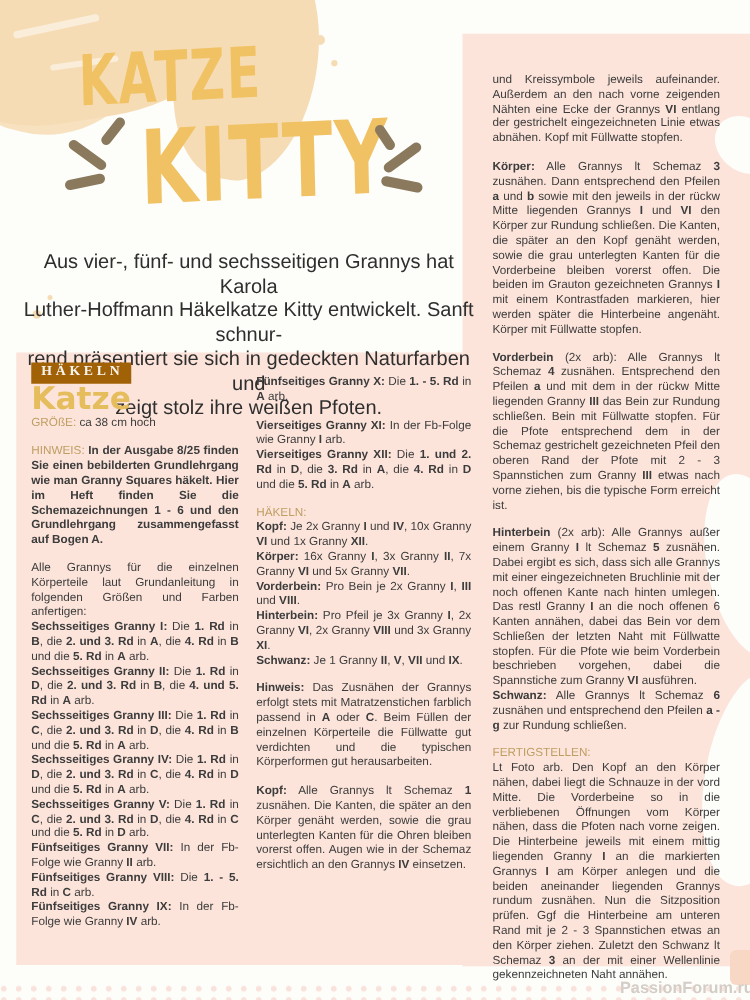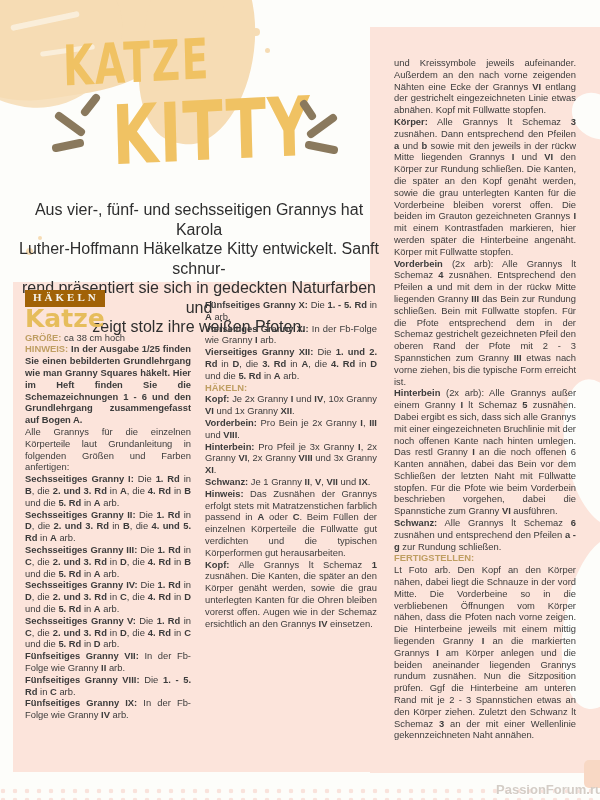--- a/index.html
+++ b/index.html
@@ -41,23 +41,23 @@
   
   .intro{position:absolute;left:10px;top:200px;width:378px;text-align:center;
     font-size:16px;line-height:19.5px;color:#2e2e2e;white-space:pre-line;}
 
   
   .col{position:absolute;font-size:9.4px;line-height:11.8px;color:#3c3c3c;text-align:justify;}
   .col-left{left:25px;top:290px;width:166px;}
   .col-middle{left:205px;top:299px;width:172px;}
   .col-right{left:394px;top:57px;width:182px;}
   .para{margin:0;}
-  .para.gap{}
+  .para.gap{margin-top:11px;}
   .para.b{font-weight:bold;}
-  .lead{color:#bf9e62;font-weight:bold;}
+  .lead{color:#bf9e62;font-weight:normal;}
   .bseg{font-weight:bold;}
 
   .badge{display:inline-block;background:#a16207;color:#f7f4ee;font-family:"Liberation Serif","DejaVu Serif",serif;
     font-size:11px;font-weight:bold;letter-spacing:3px;padding:2px 6px 3px 8px;}
   .section-heading{font-family:"DejaVu Sans",sans-serif;font-size:25px;font-weight:bold;color:#e6bd5c;margin:6px 0 7px;}
 
   .watermark{position:absolute;left:496px;top:782px;font-size:13px;font-weight:bold;
     color:#d4cdc6;text-shadow:0 1px 0 rgba(255,255,255,.9);letter-spacing:0;white-space:nowrap;}
 </style>
 </head>
@@ -105,39 +105,40 @@
   <div class="intro">Aus vier-, fünf- und sechsseitigen Grannys hat Karola
 Luther-Hoffmann Häkelkatze Kitty entwickelt. Sanft schnur-
 rend präsentiert sie sich in gedeckten Naturfarben und
 zeigt stolz ihre weißen Pfoten.</div>
 
   <div class="col col-left">
     <div class="badge">HÄKELN</div>
     <div class="section-heading">Katze</div>
     <div>
         <p class="para"><span class="lead">GRÖßE: </span><span>ca 38 cm hoch</span></p>
-        <p class="para b gap"><span class="lead">HINWEIS: </span><span>In der Ausgabe 1/25 finden Sie einen bebilderten Grundlehrgang wie man Granny Squares häkelt. Hier im Heft finden Sie die Schemazeichnungen 1 - 6 und den Grundlehrgang zusammengefasst auf Bogen A.</span></p>
+        <p class="para b gap"><span class="lead">HINWEIS: </span><span>In der Ausgabe 8/25 finden Sie einen bebilderten Grundlehrgang wie man Granny Squares häkelt. Hier im Heft finden Sie die Schemazeichnungen 1 - 6 und den Grundlehrgang zusammengefasst auf Bogen A.</span></p>
         <p class="para gap"><span>Alle Grannys für die einzelnen Körperteile laut Grundanleitung in folgenden Größen und Farben anfertigen:</span></p>
         <p class="para"><span class="bseg">Sechsseitiges Granny I:</span><span> Die </span><span class="bseg">1. Rd</span><span> in </span><span class="bseg">B</span><span>, die </span><span class="bseg">2. und 3. Rd</span><span> in </span><span class="bseg">A</span><span>, die </span><span class="bseg">4. Rd</span><span> in </span><span class="bseg">B</span><span> und die </span><span class="bseg">5. Rd</span><span> in </span><span class="bseg">A</span><span> arb.</span></p>
         <p class="para"><span class="bseg">Sechsseitiges Granny II:</span><span> Die </span><span class="bseg">1. Rd</span><span> in </span><span class="bseg">D</span><span>, die </span><span class="bseg">2. und 3. Rd</span><span> in </span><span class="bseg">B</span><span>, die </span><span class="bseg">4. und 5. Rd</span><span> in </span><span class="bseg">A</span><span> arb.</span></p>
         <p class="para"><span class="bseg">Sechsseitiges Granny III:</span><span> Die </span><span class="bseg">1. Rd</span><span> in </span><span class="bseg">C</span><span>, die </span><span class="bseg">2. und 3. Rd</span><span> in </span><span class="bseg">D</span><span>, die </span><span class="bseg">4. Rd</span><span> in </span><span class="bseg">B</span><span> und die </span><span class="bseg">5. Rd</span><span> in </span><span class="bseg">A</span><span> arb.</span></p>
         <p class="para"><span class="bseg">Sechsseitiges Granny IV:</span><span> Die </span><span class="bseg">1. Rd</span><span> in </span><span class="bseg">D</span><span>, die </span><span class="bseg">2. und 3. Rd</span><span> in </span><span class="bseg">C</span><span>, die </span><span class="bseg">4. Rd</span><span> in </span><span class="bseg">D</span><span> und die </span><span class="bseg">5. Rd</span><span> in </span><span class="bseg">A</span><span> arb.</span></p>
         <p class="para"><span class="bseg">Sechsseitiges Granny V:</span><span> Die </span><span class="bseg">1. Rd</span><span> in </span><span class="bseg">C</span><span>, die </span><span class="bseg">2. und 3. Rd</span><span> in </span><span class="bseg">D</span><span>, die </span><span class="bseg">4. Rd</span><span> in </span><span class="bseg">C</span><span> und die </span><span class="bseg">5. Rd</span><span> in </span><span class="bseg">D</span><span> arb.</span></p>
         <p class="para"><span class="bseg">Fünfseitiges Granny VII:</span><span> In der Fb-Folge wie Granny </span><span class="bseg">II</span><span> arb.</span></p>
         <p class="para"><span class="bseg">Fünfseitiges Granny VIII:</span><span> Die </span><span class="bseg">1. - 5. Rd</span><span> in </span><span class="bseg">C</span><span> arb.</span></p>
         <p class="para"><span class="bseg">Fünfseitiges Granny IX:</span><span> In der Fb-Folge wie Granny </span><span class="bseg">IV</span><span> arb.</span></p>
       </div>
   </div>
   <div class="col col-middle">
     <div>
         <p class="para"><span class="bseg">Fünfseitiges Granny X:</span><span> Die </span><span class="bseg">1. - 5. Rd</span><span> in </span><span class="bseg">A</span><span> arb.</span></p>
         <p class="para gap"><span class="bseg">Vierseitiges Granny XI:</span><span> In der Fb-Folge wie Granny </span><span class="bseg">I</span><span> arb.</span></p>
         <p class="para"><span class="bseg">Vierseitiges Granny XII:</span><span> Die </span><span class="bseg">1. und 2. Rd</span><span> in </span><span class="bseg">D</span><span>, die </span><span class="bseg">3. Rd</span><span> in </span><span class="bseg">A</span><span>, die </span><span class="bseg">4. Rd</span><span> in </span><span class="bseg">D</span><span> und die </span><span class="bseg">5. Rd</span><span> in </span><span class="bseg">A</span><span> arb.</span></p>
         <p class="para gap"><span class="lead">HÄKELN:</span></p>
         <p class="para"><span class="bseg">Kopf:</span><span> Je 2x Granny </span><span class="bseg">I</span><span> und </span><span class="bseg">IV</span><span>, 10x Granny </span><span class="bseg">VI</span><span> und 1x Granny </span><span class="bseg">XII</span><span>.</span></p>
+        <p class="para"><span class="bseg">Körper:</span><span> 16x Granny </span><span class="bseg">I</span><span>, 3x Granny </span><span class="bseg">II</span><span>, 7x Granny </span><span class="bseg">VI</span><span> und 5x Granny </span><span class="bseg">VII</span><span>.</span></p>
         <p class="para"><span class="bseg">Vorderbein:</span><span> Pro Bein je 2x Granny </span><span class="bseg">I</span><span>, </span><span class="bseg">III</span><span> und </span><span class="bseg">VIII</span><span>.</span></p>
         <p class="para"><span class="bseg">Hinterbein:</span><span> Pro Pfeil je 3x Granny </span><span class="bseg">I</span><span>, 2x Granny </span><span class="bseg">VI</span><span>, 2x Granny </span><span class="bseg">VIII</span><span> und 3x Granny </span><span class="bseg">XI</span><span>.</span></p>
         <p class="para"><span class="bseg">Schwanz:</span><span> Je 1 Granny </span><span class="bseg">II</span><span>, </span><span class="bseg">V</span><span>, </span><span class="bseg">VII</span><span> und </span><span class="bseg">IX</span><span>.</span></p>
         <p class="para gap"><span class="bseg">Hinweis:</span><span> Das Zusnähen der Grannys erfolgt stets mit Matratzenstichen farblich passend in </span><span class="bseg">A</span><span> oder </span><span class="bseg">C</span><span>. Beim Füllen der einzelnen Körperteile die Füllwatte gut verdichten und die typischen Körperformen gut herausarbeiten.</span></p>
         <p class="para gap"><span class="bseg">Kopf:</span><span> Alle Grannys lt Schemaz </span><span class="bseg">1</span><span> zusnähen. Die Kanten, die später an den Körper genäht werden, sowie die grau unterlegten Kanten für die Ohren bleiben vorerst offen. Augen wie in der Schemaz ersichtlich an den Grannys </span><span class="bseg">IV</span><span> einsetzen.</span></p>
       </div>
   </div>
   <div class="col col-right">
     <div>
         <p class="para"><span>und Kreissymbole jeweils aufeinander. Außerdem an den nach vorne zeigenden Nähten eine Ecke der Grannys </span><span class="bseg">VI</span><span> entlang der gestrichelt eingezeichneten Linie etwas abnähen. Kopf mit Füllwatte stopfen.</span></p>

